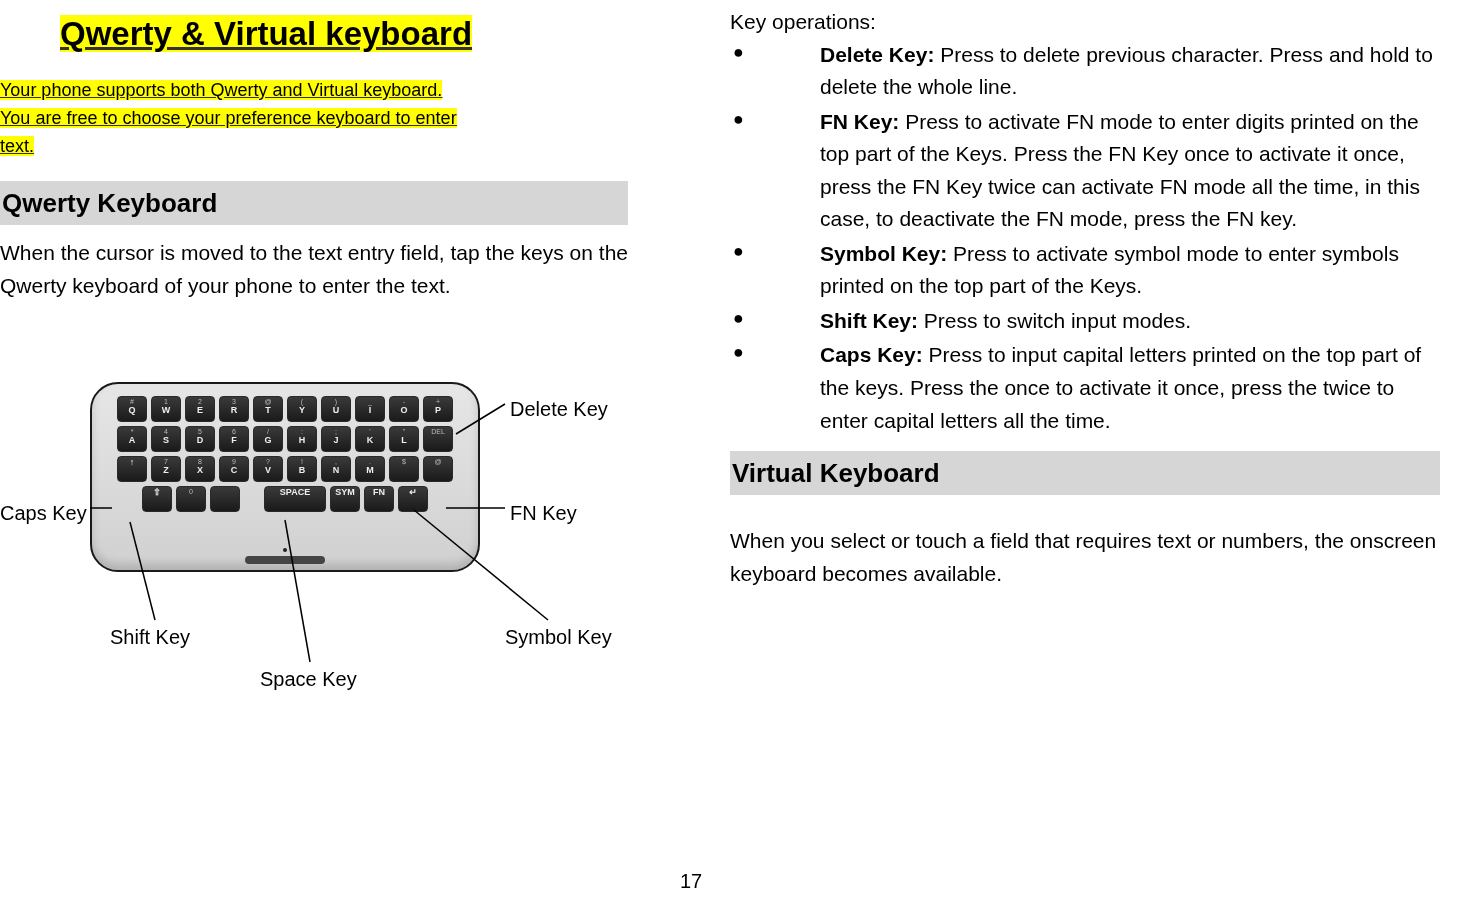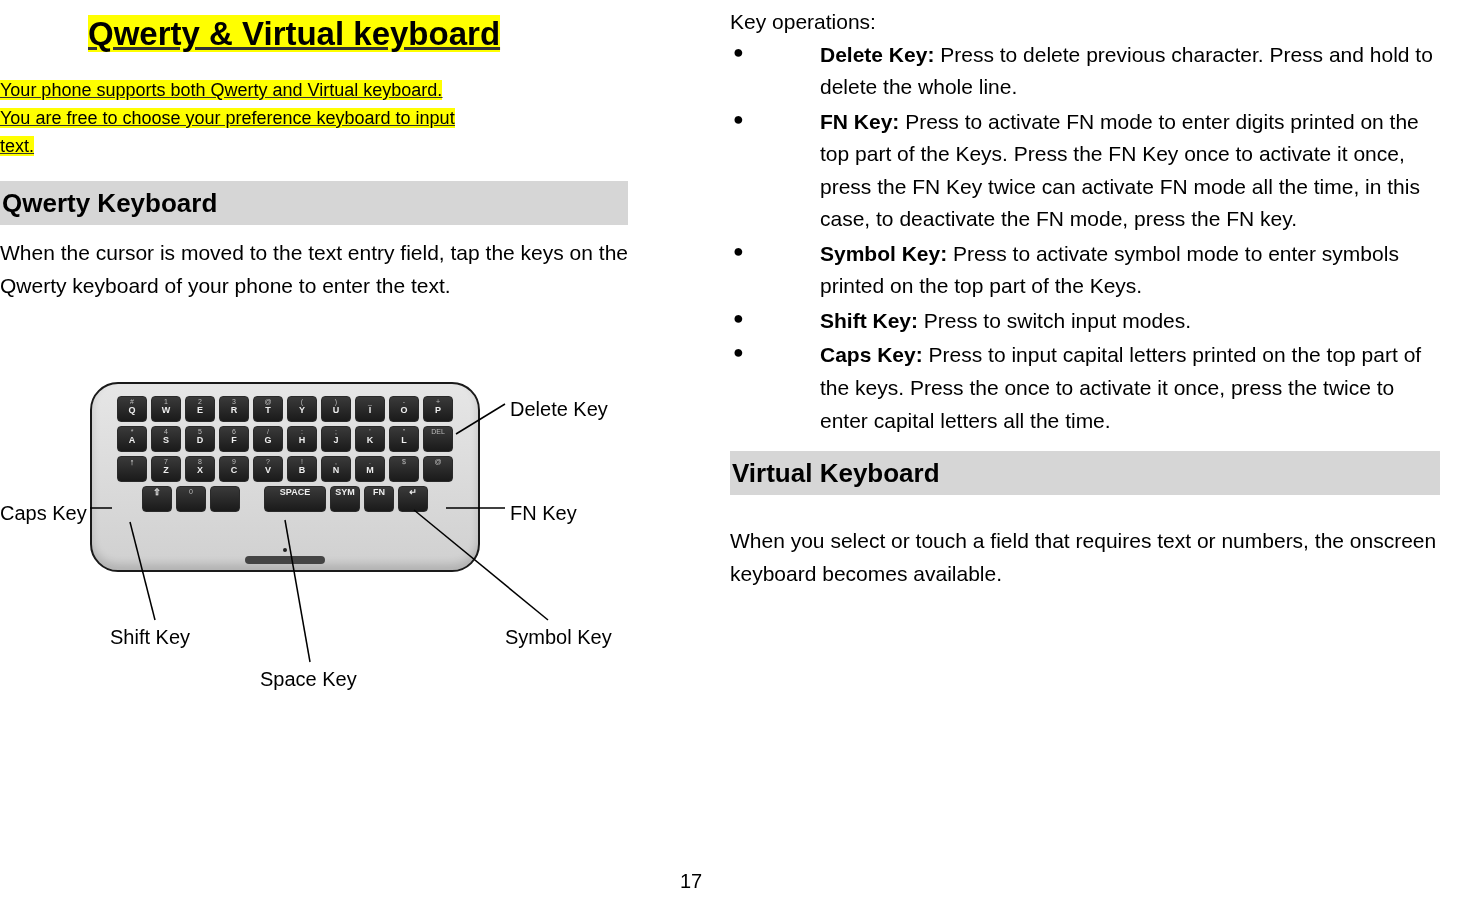--- a/index.html
+++ b/index.html
@@ -35,21 +35,21 @@
     padding-top: 6px;
   }
   .title-h1 {
     display: inline;
     font-size: 33px;
     font-weight: bold;
     background: #ffff00;
     text-decoration: underline;
     text-decoration-color: #333;
   }
-  .title-wrap { padding-left: 88px; margin-bottom: 18px; margin-top: 8px; }
+  .title-wrap { padding-left: 60px; margin-bottom: 18px; margin-top: 8px; }
   .intro span.hl {
     background: #ffff00;
     text-decoration: underline;
     text-decoration-color: #333;
   }
   .intro { font-size: 18px; text-decoration: underline; }
   .section-h2 {
     background: #d6d6d6;
     font-size: 26px;
     font-weight: bold;
@@ -146,21 +146,21 @@
 </head>
 <body>
 
 <div class="page">
   <div class="col col-left">
     <div class="title-wrap">
       <span class="title-h1">Qwerty &amp; Virtual keyboard</span>
     </div>
     <div class="intro">
       <span class="hl">Your phone supports both Qwerty and Virtual keyboard. </span><br>
-      <span class="hl">You are free to choose your preference keyboard to input </span><br>
+      <span class="hl">You are free to choose your preference keyboard to enter </span><br>
       <span class="hl">text.</span>
     </div>
     <div class="section-h2">Qwerty Keyboard</div>
     <div class="para">When the cursor is moved to the text entry field, tap the keys on the Qwerty keyboard of your phone to enter the text.</div>
 
     <div class="kb-figure">
       <div class="kb-body">
         <div class="kb-rows" id="kb-rows">
             <div class="kb-row">
               <div class="kb-key">

